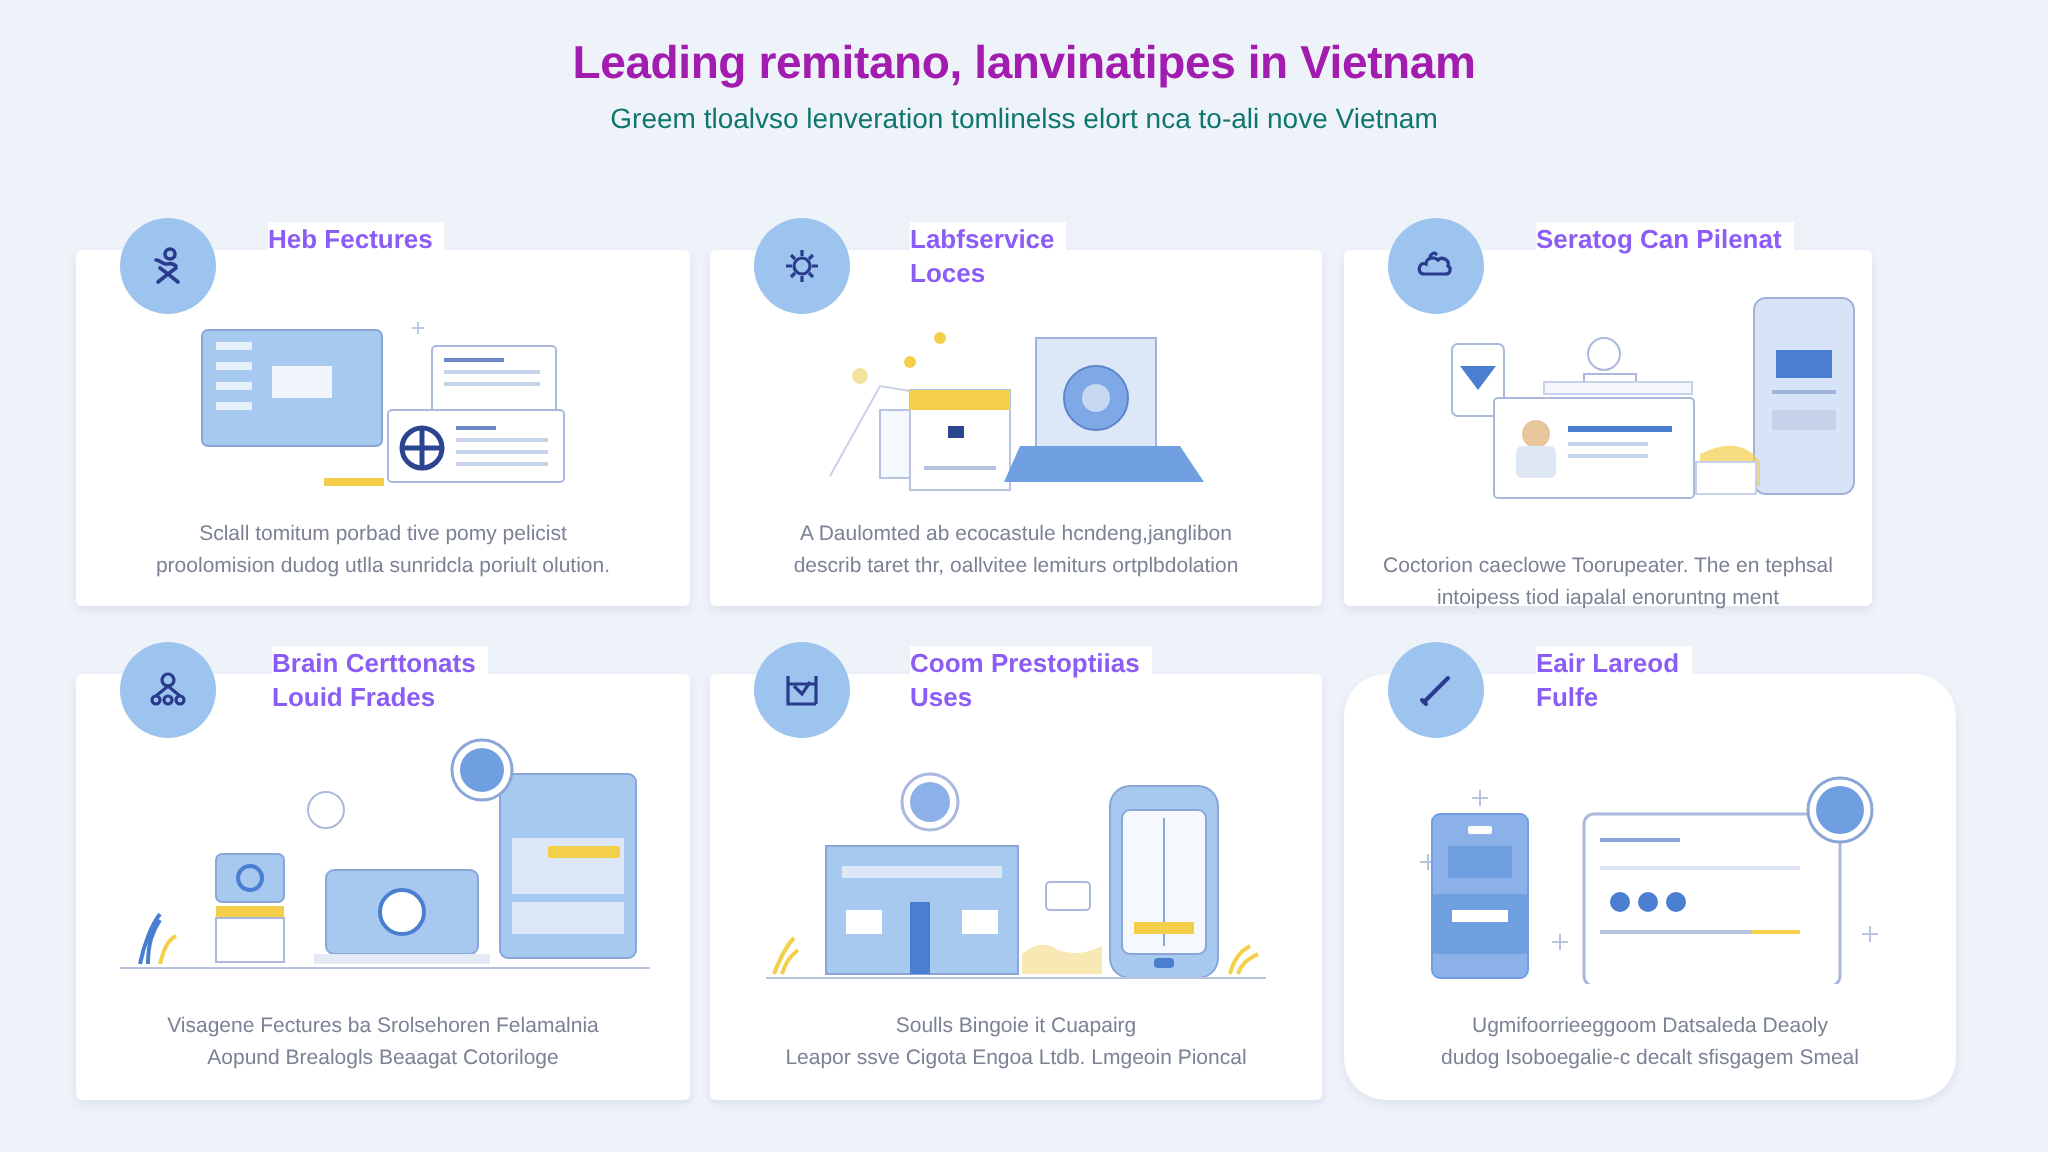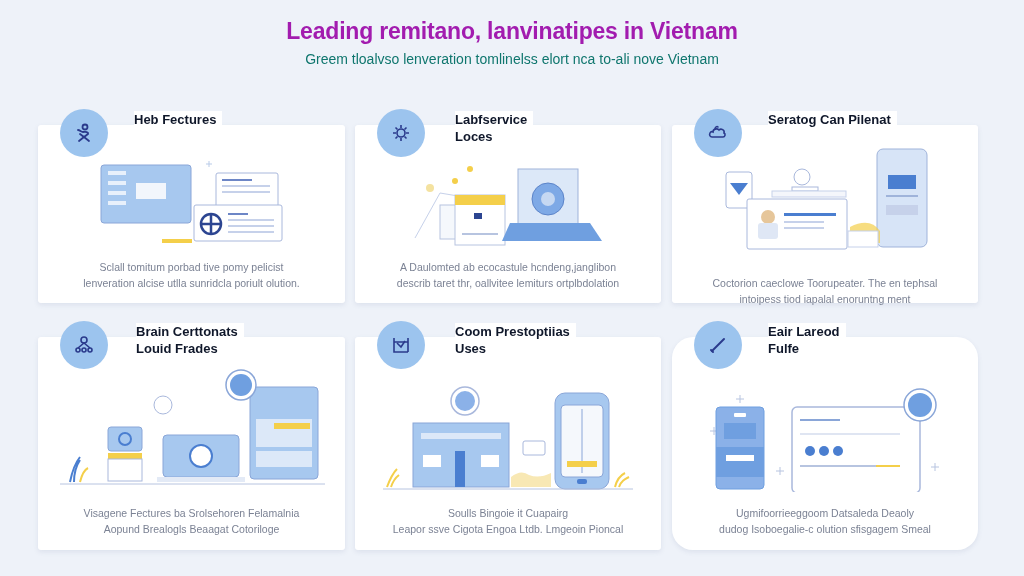--- a/index.html
+++ b/index.html
@@ -15,21 +15,21 @@
 
   .card {
     position: absolute; background: #ffffff; border-radius: 3px;
     box-shadow: 0 2px 5px rgba(90,110,150,0.12);
   }
   .icon-circle {
     position: absolute; width: 48px; height: 48px; border-radius: 50%;
     background: #9cc4ee; display: flex; align-items: center; justify-content: center;
   }
   .card-title {
-    position: absolute; font-size: 13px; font-weight: bold; color: #0f172a;
+    position: absolute; font-size: 13px; font-weight: bold; color: #8b5cf6;
     line-height: 17px; background: #ffffff; padding: 0 6px 0 0;
   }
   .illus { position: absolute; }
   .card-desc {
     position: absolute; left: 10px; right: 10px; text-align: center;
     font-size: 10.5px; color: #7b8294; line-height: 16px;
   }
 </style>
 </head>
 <body>
@@ -69,21 +69,21 @@
     <path d="M105 71h20M115 61v20" stroke="#2c4591" stroke-width="2.5"></path>
     <rect x="132" y="60" width="20" height="2" fill="#6d86c6"></rect>
     <rect x="132" y="66" width="46" height="2" fill="#c6d1ea"></rect>
     <rect x="132" y="72" width="46" height="2" fill="#c6d1ea"></rect>
     <rect x="132" y="78" width="46" height="2" fill="#c6d1ea"></rect>
     <rect x="66" y="86" width="30" height="4" fill="#f4cf4a"></rect>
     <path d="M113 8v6M110 11h6" stroke="#b9cbe8"></path>
   </svg>
   <div class="card-desc" style="top:134px;">
     <div>Sclall tomitum porbad tive pomy pelicist</div>
-    <div>lenveration alcise utlla sunridcla poriult olution.</div>
+    <div>proolomision dudog utlla sunridcla poriult olution.</div>
   </div>
 </div>
 
 <div class="card" style="left:355px;top:125px;width:306px;height:178px;">
   <div class="icon-circle" style="left:22px;top:-16px;">
     <svg width="24" height="24" viewBox="0 0 24 24">
         <g fill="none" stroke="#2a3a8c" stroke-width="1.6">
           <circle cx="12" cy="12" r="4"></circle>
           <path d="M12 4v3M12 17v3M4 12h3M17 12h3M6.5 6.5l2 2M15.5 15.5l2 2M6.5 17.5l2-2M15.5 8.5l2-2"></path>
         </g>
@@ -107,21 +107,21 @@
     <circle cx="138" cy="36" r="16" fill="#7ea9e6" stroke="#5c84c9"></circle>
     <circle cx="138" cy="36" r="7" fill="#c6d8f2"></circle>
     <path d="M100 60h80l12 18H92z" fill="#6f9fe0"></path>
   </svg>
   <div class="card-desc" style="top:134px;">
     <div>A Daulomted ab ecocastule hcndeng,janglibon</div>
     <div>describ taret thr, oallvitee lemiturs ortplbdolation</div>
   </div>
 </div>
 
-<div class="card" style="left:672px;top:125px;width:306px;height:178px;">
+<div class="card" style="left:672px;top:125px;width:264px;height:178px;">
   <div class="icon-circle" style="left:22px;top:-16px;">
     <svg width="24" height="24" viewBox="0 0 24 24">
         <g fill="none" stroke="#2a3a8c" stroke-width="1.6" stroke-linecap="round">
           <path d="M6 16c-2 0-3-2-2-4s3-1 3-1c0-3 4-4 6-2 2-2 6 0 5 3 2 1 1 4-1 4z"></path>
           <path d="M9 8c0-2 2-3 3-2"></path>
         </g>
       </svg>
   </div>
   <div class="card-title" style="left:96px;top:-14px;">
     <span>Seratog Can Pilenat</span>
@@ -261,15 +261,15 @@
     <rect x="100" y="98" width="100" height="2" fill="#b7c4e0"></rect>
     <rect x="176" y="98" width="24" height="2" fill="#f4cf4a"></rect>
     <circle cx="220" cy="38" r="16" fill="#fff" stroke="#8aa6d8" stroke-width="1.5"></circle>
     <circle cx="220" cy="38" r="12" fill="#6f9fe0"></circle>
     <rect x="150" y="126" width="10" height="-1" fill="#b7c4e0"></rect>
     <path d="M235 96v8M231 100h8" stroke="#b7c4e0"></path>
     <path d="M80 100v8M76 104h8" stroke="#b7c4e0"></path>
   </svg>
   <div class="card-desc" style="top:168px;">
     <div>Ugmifoorrieeggoom Datsaleda Deaoly</div>
-    <div>dudog Isoboegalie-c olution sfisgagem Smeal</div>
+    <div>dudog Isoboegalie-c decalt sfisgagem Smeal</div>
   </div>
 </div>
 
 </body></html>

